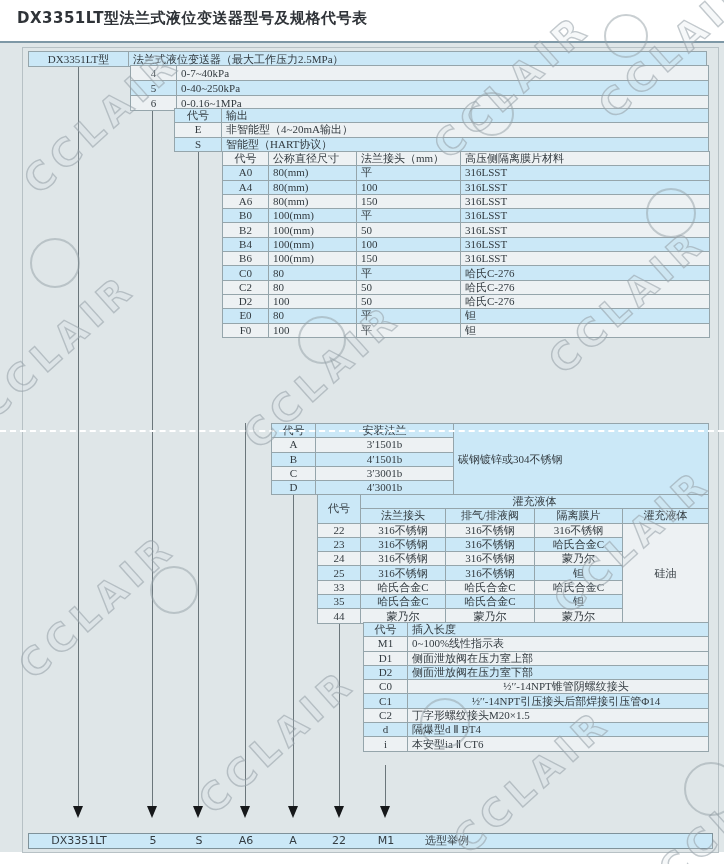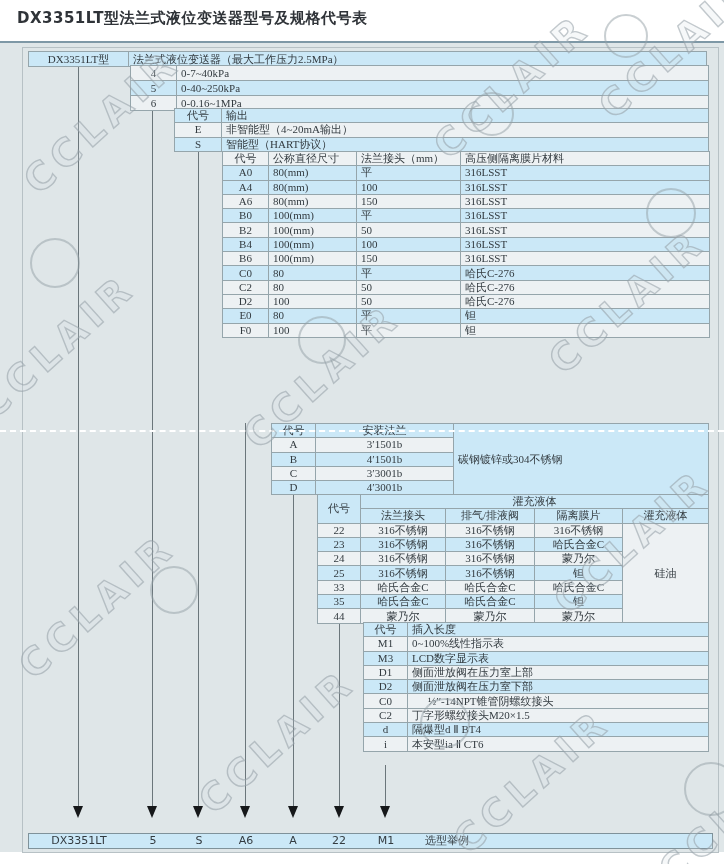--- a/index.html
+++ b/index.html
@@ -10,21 +10,21 @@
   .panel{position:absolute;left:0;top:43px;width:724px;height:809px;background:#dfe6e8;}
   .panelbox{position:absolute;left:22px;top:47px;width:695px;height:804px;border:1px solid #b7c1c5;}
   .t{border-collapse:collapse;table-layout:fixed;position:absolute;font-size:11px;color:#333b40;z-index:2;font-family:Liberation Serif, serif;}
   .t td{border:1px solid #95a5ab;height:13.3px;line-height:13px;padding:0 4px;white-space:nowrap;overflow:hidden;}
   .t15 td{height:14px;line-height:14px;}
   .c{text-align:center;padding:0 1px !important;}
   tr.b>td{background:#cbe8f7;}
   tr.w>td{background:#edf1f3;}
   td.cw{background:#edf1f3;text-align:left;}
   .t6 td{text-align:center;}
-  .ind{padding-left:20px !important;}
+  .ind{padding-left:20px !important;text-align:center;}
   .cn{position:absolute;width:1px;background:#6b767b;z-index:1;}
   .ah{position:absolute;width:0;height:0;border-left:5px solid transparent;border-right:5px solid transparent;border-top:12px solid #16181a;z-index:1;}
   .example{position:absolute;left:28px;top:833px;width:683px;height:14px;background:#cbe8f7;border:1px solid #7f929a;font-size:11px;color:#333b40;z-index:2;}
   .ex-item{position:absolute;top:0;line-height:14px;transform:translateX(-50%);white-space:nowrap;}
   .dash{position:absolute;left:0;top:430px;width:724px;border-top:2px dashed #ffffff;z-index:6;}
   .wm{position:absolute;font-size:38px;font-weight:bold;letter-spacing:7px;white-space:nowrap;
       color:rgba(215,224,228,.22);-webkit-text-stroke:1.4px rgba(148,159,165,.55);
       transform:rotate(-42deg);transform-origin:0 0;z-index:7;pointer-events:none;}
   .wc{position:absolute;border:2px solid rgba(148,159,165,.5);border-radius:50%;z-index:7;pointer-events:none;}
 </style>
@@ -298,35 +298,35 @@
     </colgroup>
 <tbody>
       <tr class="b">
         <td class="c">代号</td>
         <td>插入长度</td>
       </tr>
 <tr class="w">
         <td class="c">M1</td>
         <td>0~100%线性指示表</td>
       </tr>
-<tr class="b">
-        <td class="c">M3</td>
-        <td>LCD数字显示表</td>
-      </tr>
 <tr class="w">
         <td class="c">D1</td>
         <td>侧面泄放阀在压力室上部</td>
       </tr>
 <tr class="b">
         <td class="c">D2</td>
         <td>侧面泄放阀在压力室下部</td>
       </tr>
 <tr class="w">
         <td class="c">C0</td>
         <td class="ind">½′′-14NPT锥管阴螺纹接头</td>
+      </tr>
+<tr class="b">
+        <td class="c">C1</td>
+        <td class="ind">½′′-14NPT引压接头后部焊接引压管Φ14</td>
       </tr>
 <tr class="w">
         <td class="c">C2</td>
         <td>丁字形螺纹接头M20×1.5</td>
       </tr>
 <tr class="b">
         <td class="c">d</td>
         <td>隔爆型d Ⅱ BT4</td>
       </tr>
 <tr class="w">

